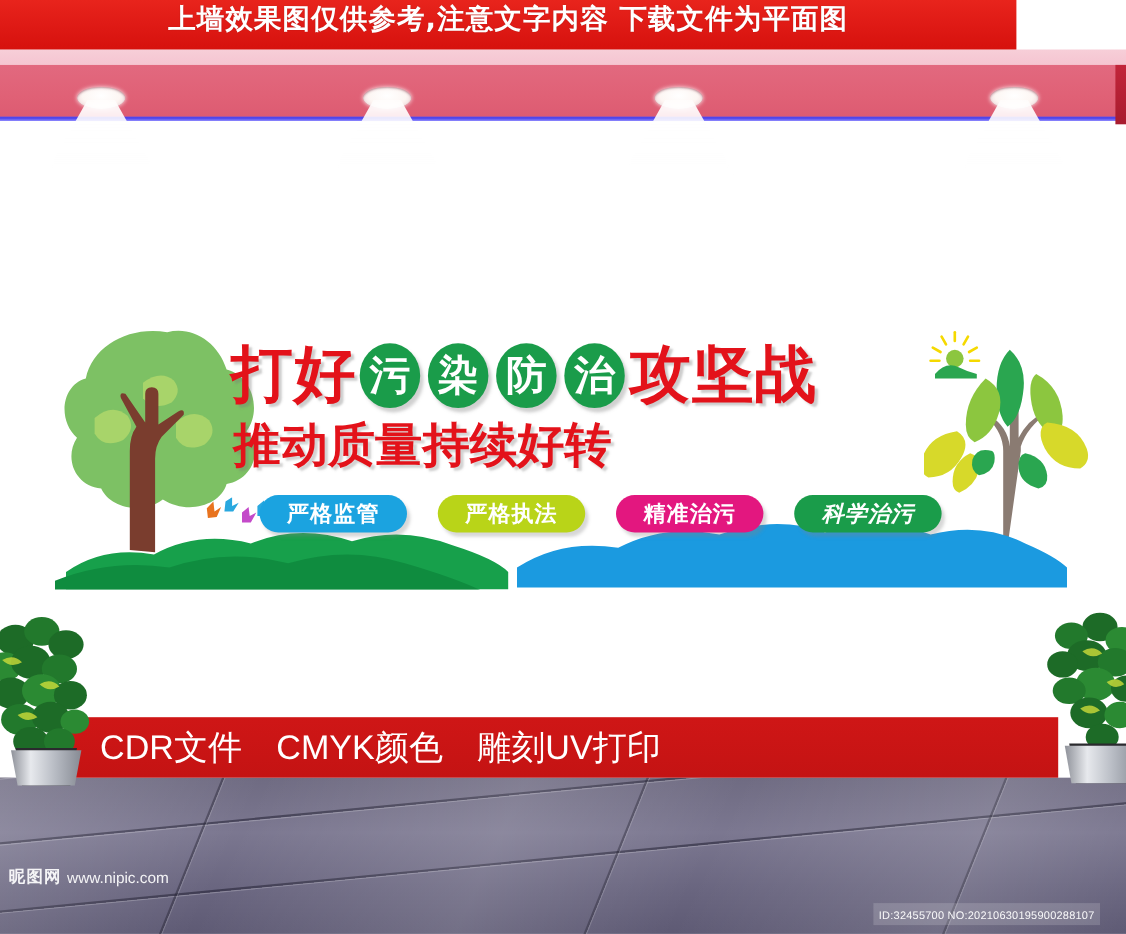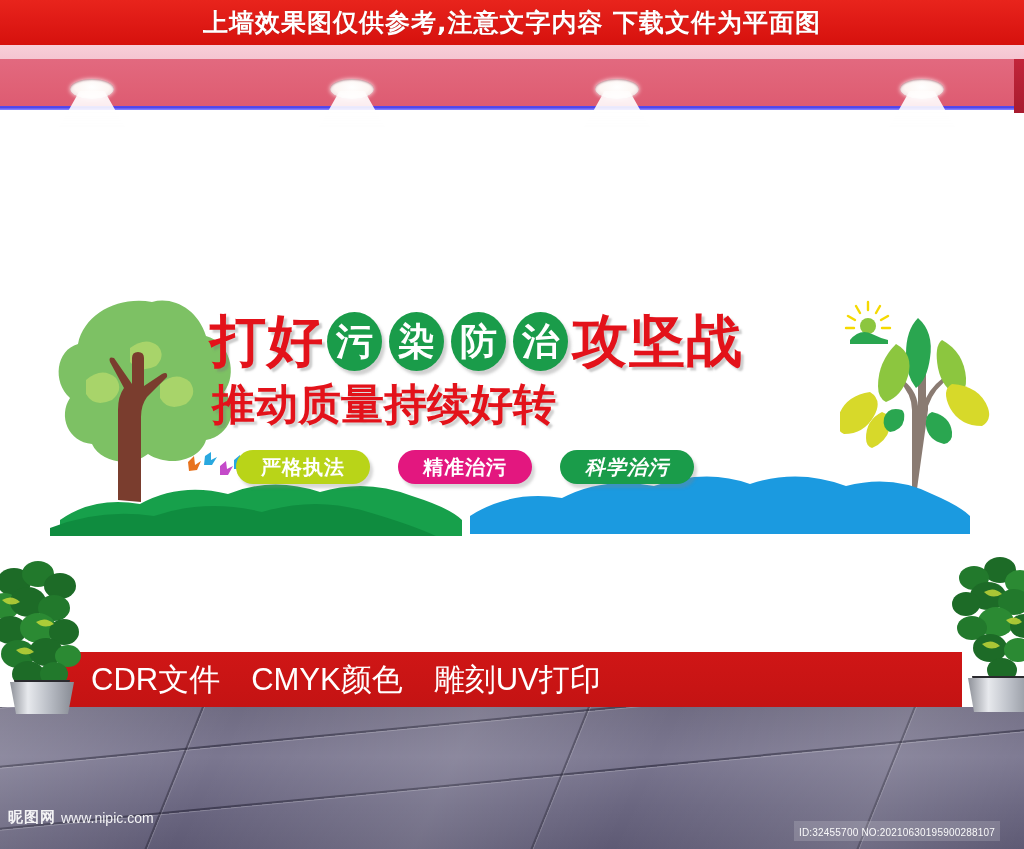--- a/index.html
+++ b/index.html
@@ -1,23 +1,23 @@
 <!DOCTYPE html>
 <html><head>
 <meta charset="utf-8">
 <style>
   html,body{margin:0;padding:0;background:#fff;}
   body{font-family:"Liberation Sans","DejaVu Sans",sans-serif;}
 
   #stage{position:relative;width:1024px;height:849px;overflow:hidden;background:#ffffff;}
 
   
-  .top-banner{position:absolute;left:0;top:0;width:1024px;height:45px;
+  .top-banner{position:absolute;left:0;top:0;width:924px;height:45px;
     background:linear-gradient(180deg,#e8241c 0%,#e01b16 45%,#d6110d 100%);
-    display:flex;align-items:center;justify-content:center;z-index:40;}
+    display:flex;align-items:flex-start;justify-content:center;z-index:40;}
   .top-banner-text{color:#ffffff;font-size:25px;font-weight:bold;letter-spacing:1px;
     font-family:"DejaVu Sans","Liberation Sans",sans-serif;white-space:nowrap;
     text-shadow:0 0 1px rgba(0,0,0,.25);}
 
   
   .ceiling-trim{position:absolute;left:0;top:45px;width:1024px;height:14px;
     background:linear-gradient(180deg,#f7ced8 0%,#f5c5d1 100%);z-index:20;}
   .ceiling{position:absolute;left:0;top:59px;width:1024px;height:47px;
     background:linear-gradient(180deg,#e2697f 0%,#e06176 60%,#dd5b72 100%);z-index:20;}
   .ceiling-edge-r{position:absolute;right:0;top:59px;width:10px;height:54px;
@@ -85,21 +85,21 @@
   .floor-sheen{position:absolute;left:0;top:0;width:1024px;height:142px;
     background:linear-gradient(115deg,rgba(255,255,255,.16) 0%,rgba(255,255,255,0) 22%,
       rgba(255,255,255,.13) 44%,rgba(255,255,255,0) 62%,rgba(255,255,255,.12) 84%,rgba(255,255,255,0) 100%);}
 
   
   .plant{position:absolute;z-index:30;}
   .plant-left{left:-6px;top:556px;width:100px;height:160px;}
   .plant-right{left:944px;top:548px;width:96px;height:168px;}
 
   
-  .wm-left{position:absolute;left:8px;top:808px;display:flex;align-items:center;gap:5px;z-index:45;}
+  .wm-left{position:absolute;left:8px;top:788px;display:flex;align-items:center;gap:5px;z-index:45;}
   .wm-logo{font-family:"DejaVu Sans","Liberation Sans",sans-serif;font-size:15px;
     color:#ffffff;font-weight:bold;letter-spacing:1px;opacity:.92;}
   .wm-url{font-family:"Liberation Sans","DejaVu Sans",sans-serif;font-size:14px;
     color:#ffffff;opacity:.92;}
   .wm-right{position:absolute;right:24px;top:821px;z-index:45;
     background:rgba(255,255,255,.16);padding:1px 5px;}
   .wm-id{font-family:"Liberation Sans","DejaVu Sans",sans-serif;font-size:10px;
     color:#ffffff;opacity:.95;letter-spacing:.2px;white-space:nowrap;}
 </style>
 </head>
@@ -210,20 +210,23 @@
       <span class="hw">坚</span>
       <span class="hw">战</span>
     </div>
 
     <div class="subline">
       <span class="sw red">推动</span>
       <span class="sw red">质量持续好转</span>
     </div>
 
     <div class="pills">
+      <div class="pill" style="background:#1ba3e0;">
+        <span>严格监管</span>
+      </div>
       <div class="pill" style="background:#b9d418;">
         <span>严格执法</span>
       </div>
       <div class="pill" style="background:#e3177f;">
         <span>精准治污</span>
       </div>
       <div class="pill" style="background:#1a9c4a;font-style:italic;">
         <span>科学治污</span>
       </div>
     </div>

